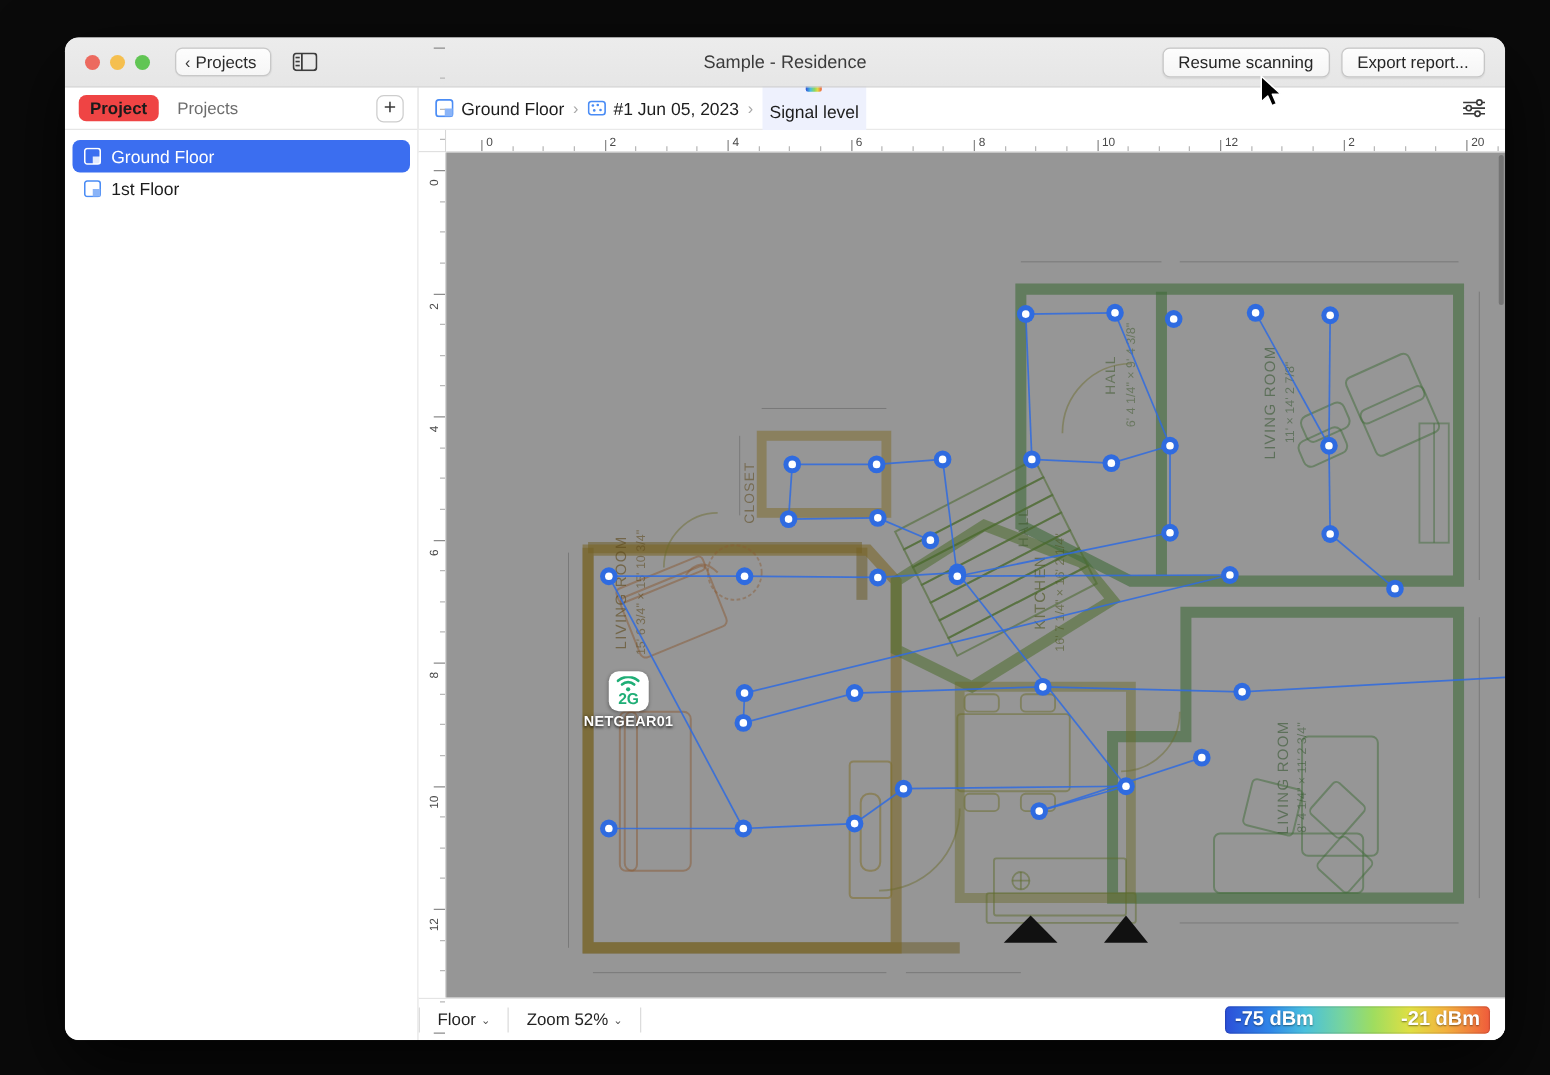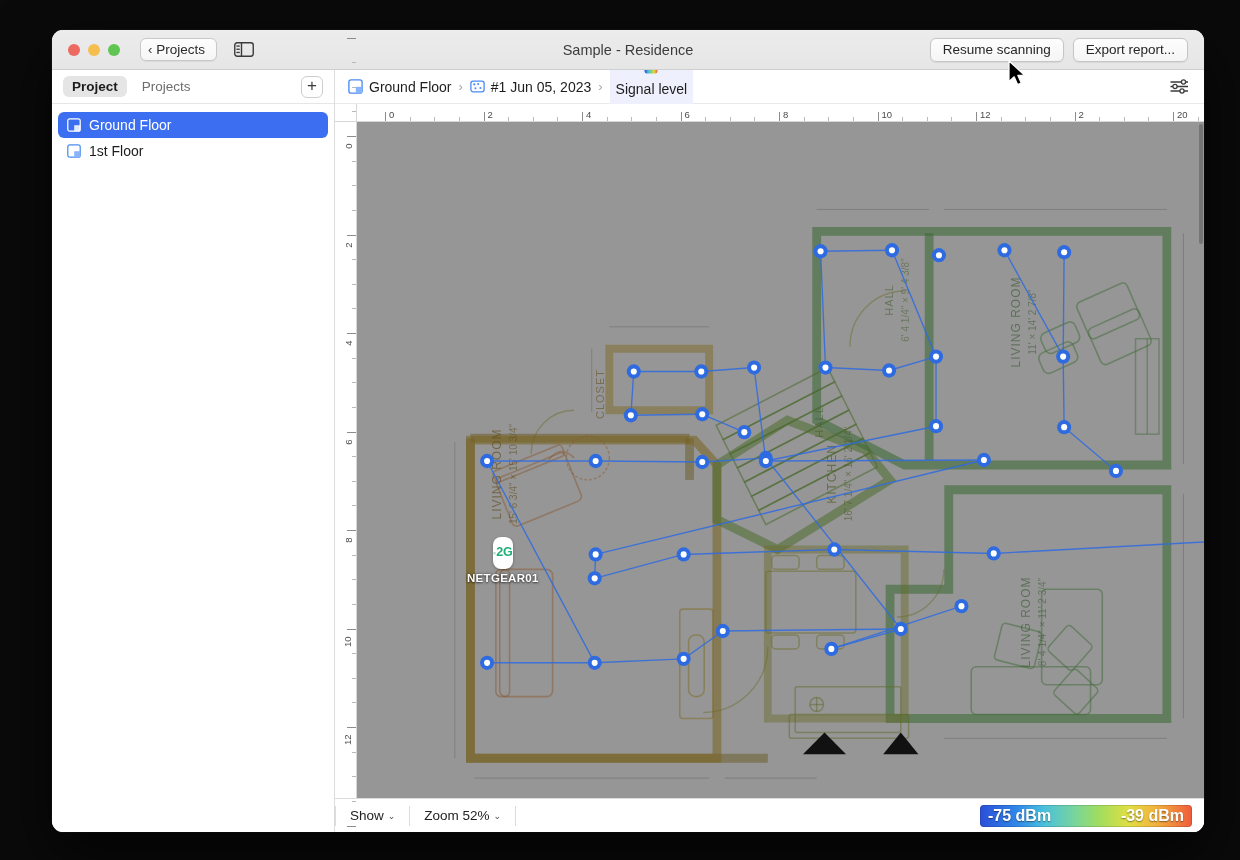--- a/index.html
+++ b/index.html
@@ -76,21 +76,21 @@
     display: flex; flex-direction: column;
   }
   .side-tabs {
     height: 34px; display: flex; align-items: center;
     padding: 0 11px; gap: 6px;
     border-bottom: 1px solid #e6e6e6;
   }
   .seg {
     font-size: 13.5px; padding: 3px 9px; border-radius: 6px; color: #6d6d6d;
   }
-  .seg.active { background: #e5e5e5; color: #1b1b1b; font-weight: 700; }
+  .seg.active { background: #ef4444; color: #1b1b1b; font-weight: 700; }
   .plusbtn {
     margin-left: auto; width: 22px; height: 22px;
     border: .5px solid #cdcdcd; border-radius: 6px;
     background: #fff;
     display: flex; align-items: center; justify-content: center;
     font-size: 17px; color: #3a3a3a; line-height: 1; padding-bottom: 2px;
   }
   .floorlist { padding: 8px 6px 0 6px; }
   .floor {
     display: flex; align-items: center; gap: 8px;
@@ -133,23 +133,23 @@
     transform-origin: 100% 50%; transform: rotate(-90deg);
   }
   .stage {
     flex: 1; position: relative; background: #969696; overflow: hidden;
   }
   .heatlayer { position: absolute; inset: 0; }
   .fp { position: absolute; inset: 0; }
   
   .ap { position: absolute; display: flex; flex-direction: column; align-items: center; }
   .apbox {
-    width: 20px; height: 32px; border-radius: 8px; background: #fff;
+    width: 32px; height: 32px; border-radius: 8px; background: #fff;
     box-shadow: 0 1px 3px rgba(0,0,0,.3);
-    display: flex; align-items: center; justify-content: center;
+    display: flex; flex-direction: column; align-items: center; justify-content: center;
     gap: 0px;
   }
   .ap2g { font-size: 12.5px; font-weight: 700; color: #1fae76; line-height: 1; margin-top:-1px; }
   .aplabel {
     margin-top: 3px; font-size: 11.5px; font-weight: 700; color: #fff; letter-spacing: .3px;
     text-shadow: 0 0 3px rgba(0,0,0,.55), 0 1px 2px rgba(0,0,0,.5);
     white-space: nowrap;
   }
   
   .bottombar {
@@ -846,31 +846,31 @@
               </div>
 
               <div class="vsb"></div>
             </div>
           </div>
         </div>
 
         <div class="bottombar">
           <div class="bb-left">
             <div class="bbitem">
-              <span>Show</span>
+              <span>Floor</span>
               <span class="caret">⌄</span>
             </div>
             <div class="bbitem">
               <span>Zoom 52%</span>
               <span class="caret">⌄</span>
             </div>
           </div>
           <div class="legend">
             <span>-75 dBm</span>
-            <span>-39 dBm</span>
+            <span>-21 dBm</span>
           </div>
         </div>
 
       </div>
     </div>
   </div>
 
   <div class="cursor">
     <svg width="19" height="27" viewBox="0 0 19 27">
       <path d="M1 1 L1 21.5 L6.2 16.8 L9.6 24.6 L13.2 23 L9.9 15.4 L16.6 15.2 Z" fill="#000" stroke="#fff" stroke-width="1.2" stroke-linejoin="round"></path>

